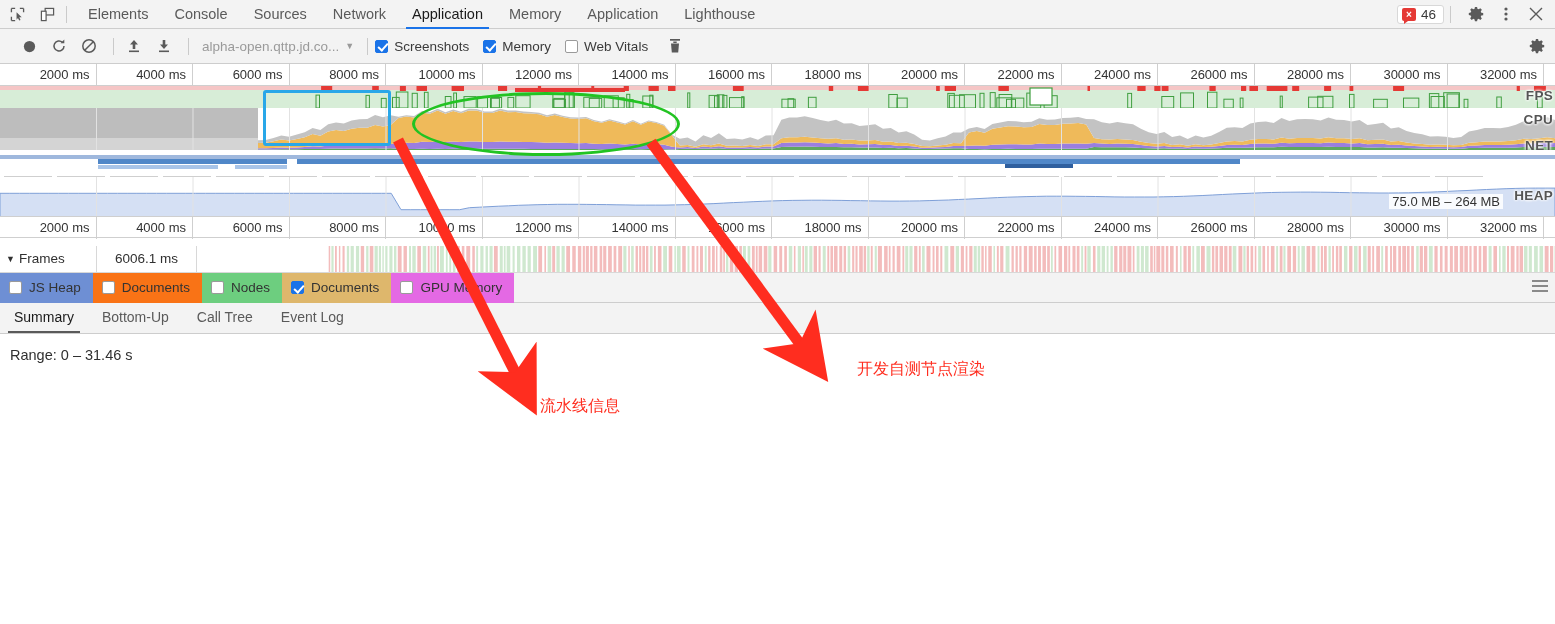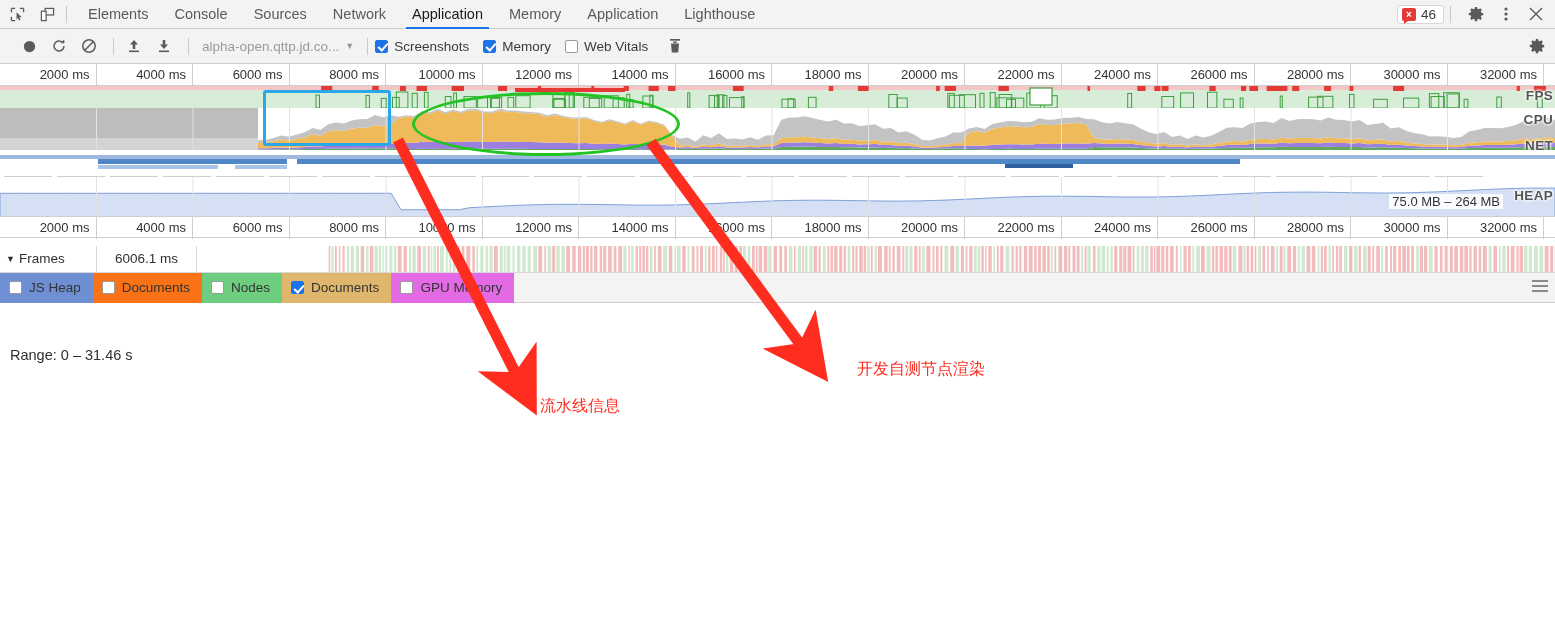--- a/index.html
+++ b/index.html
@@ -1122,20 +1122,26 @@
       <span>GPU Memory</span>
     </label>
   </div>
 
   <div class="hamb">
     <i></i>
       <i></i>
       <i></i>
   </div>
 
+  <div class="dtabs">
+    <div class="dtab active">Summary</div>
+    <div class="dtab">Bottom-Up</div>
+    <div class="dtab">Call Tree</div>
+    <div class="dtab">Event Log</div>
+  </div>
 
   <div class="summary">
     <div class="range">Range: 0 – 31.46 s</div>
 
 
   </div>
 
   <div class="anno-box" style="left:263px;top:90px;width:128px;height:56px;"></div>
 
   <div class="anno-ellipse" style="left:412px;top:92px;width:268px;height:64px;"></div>

